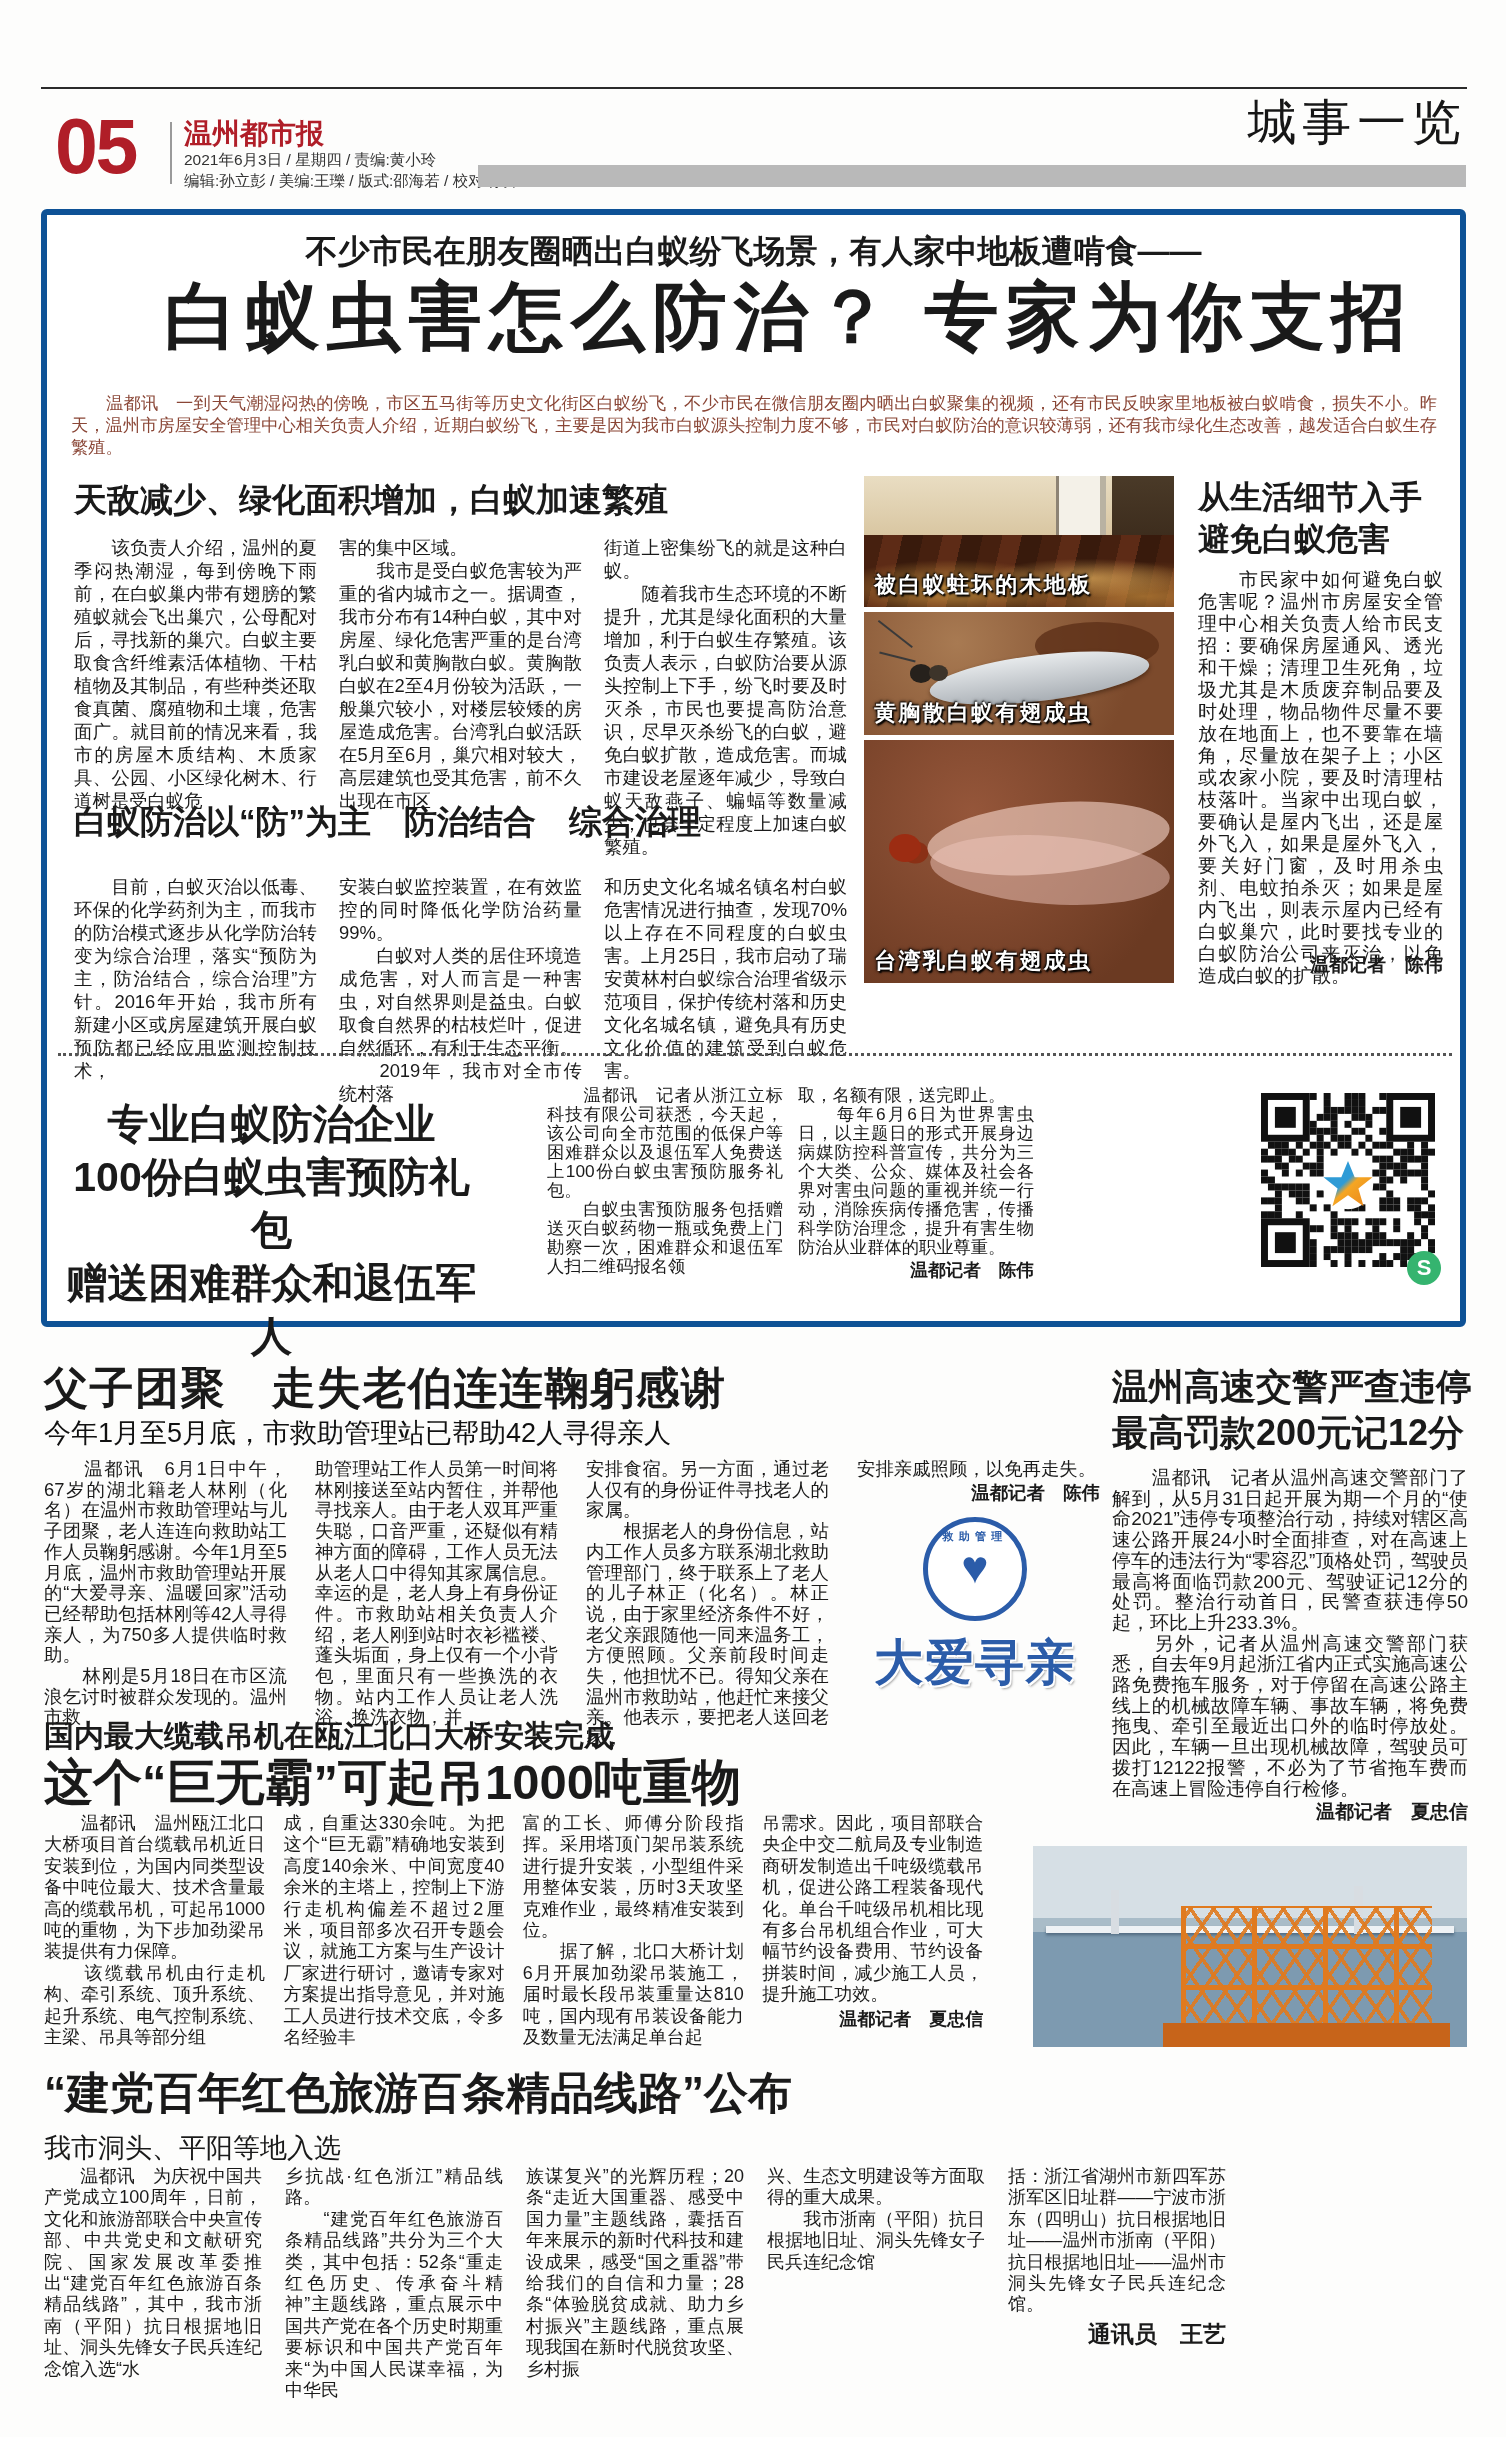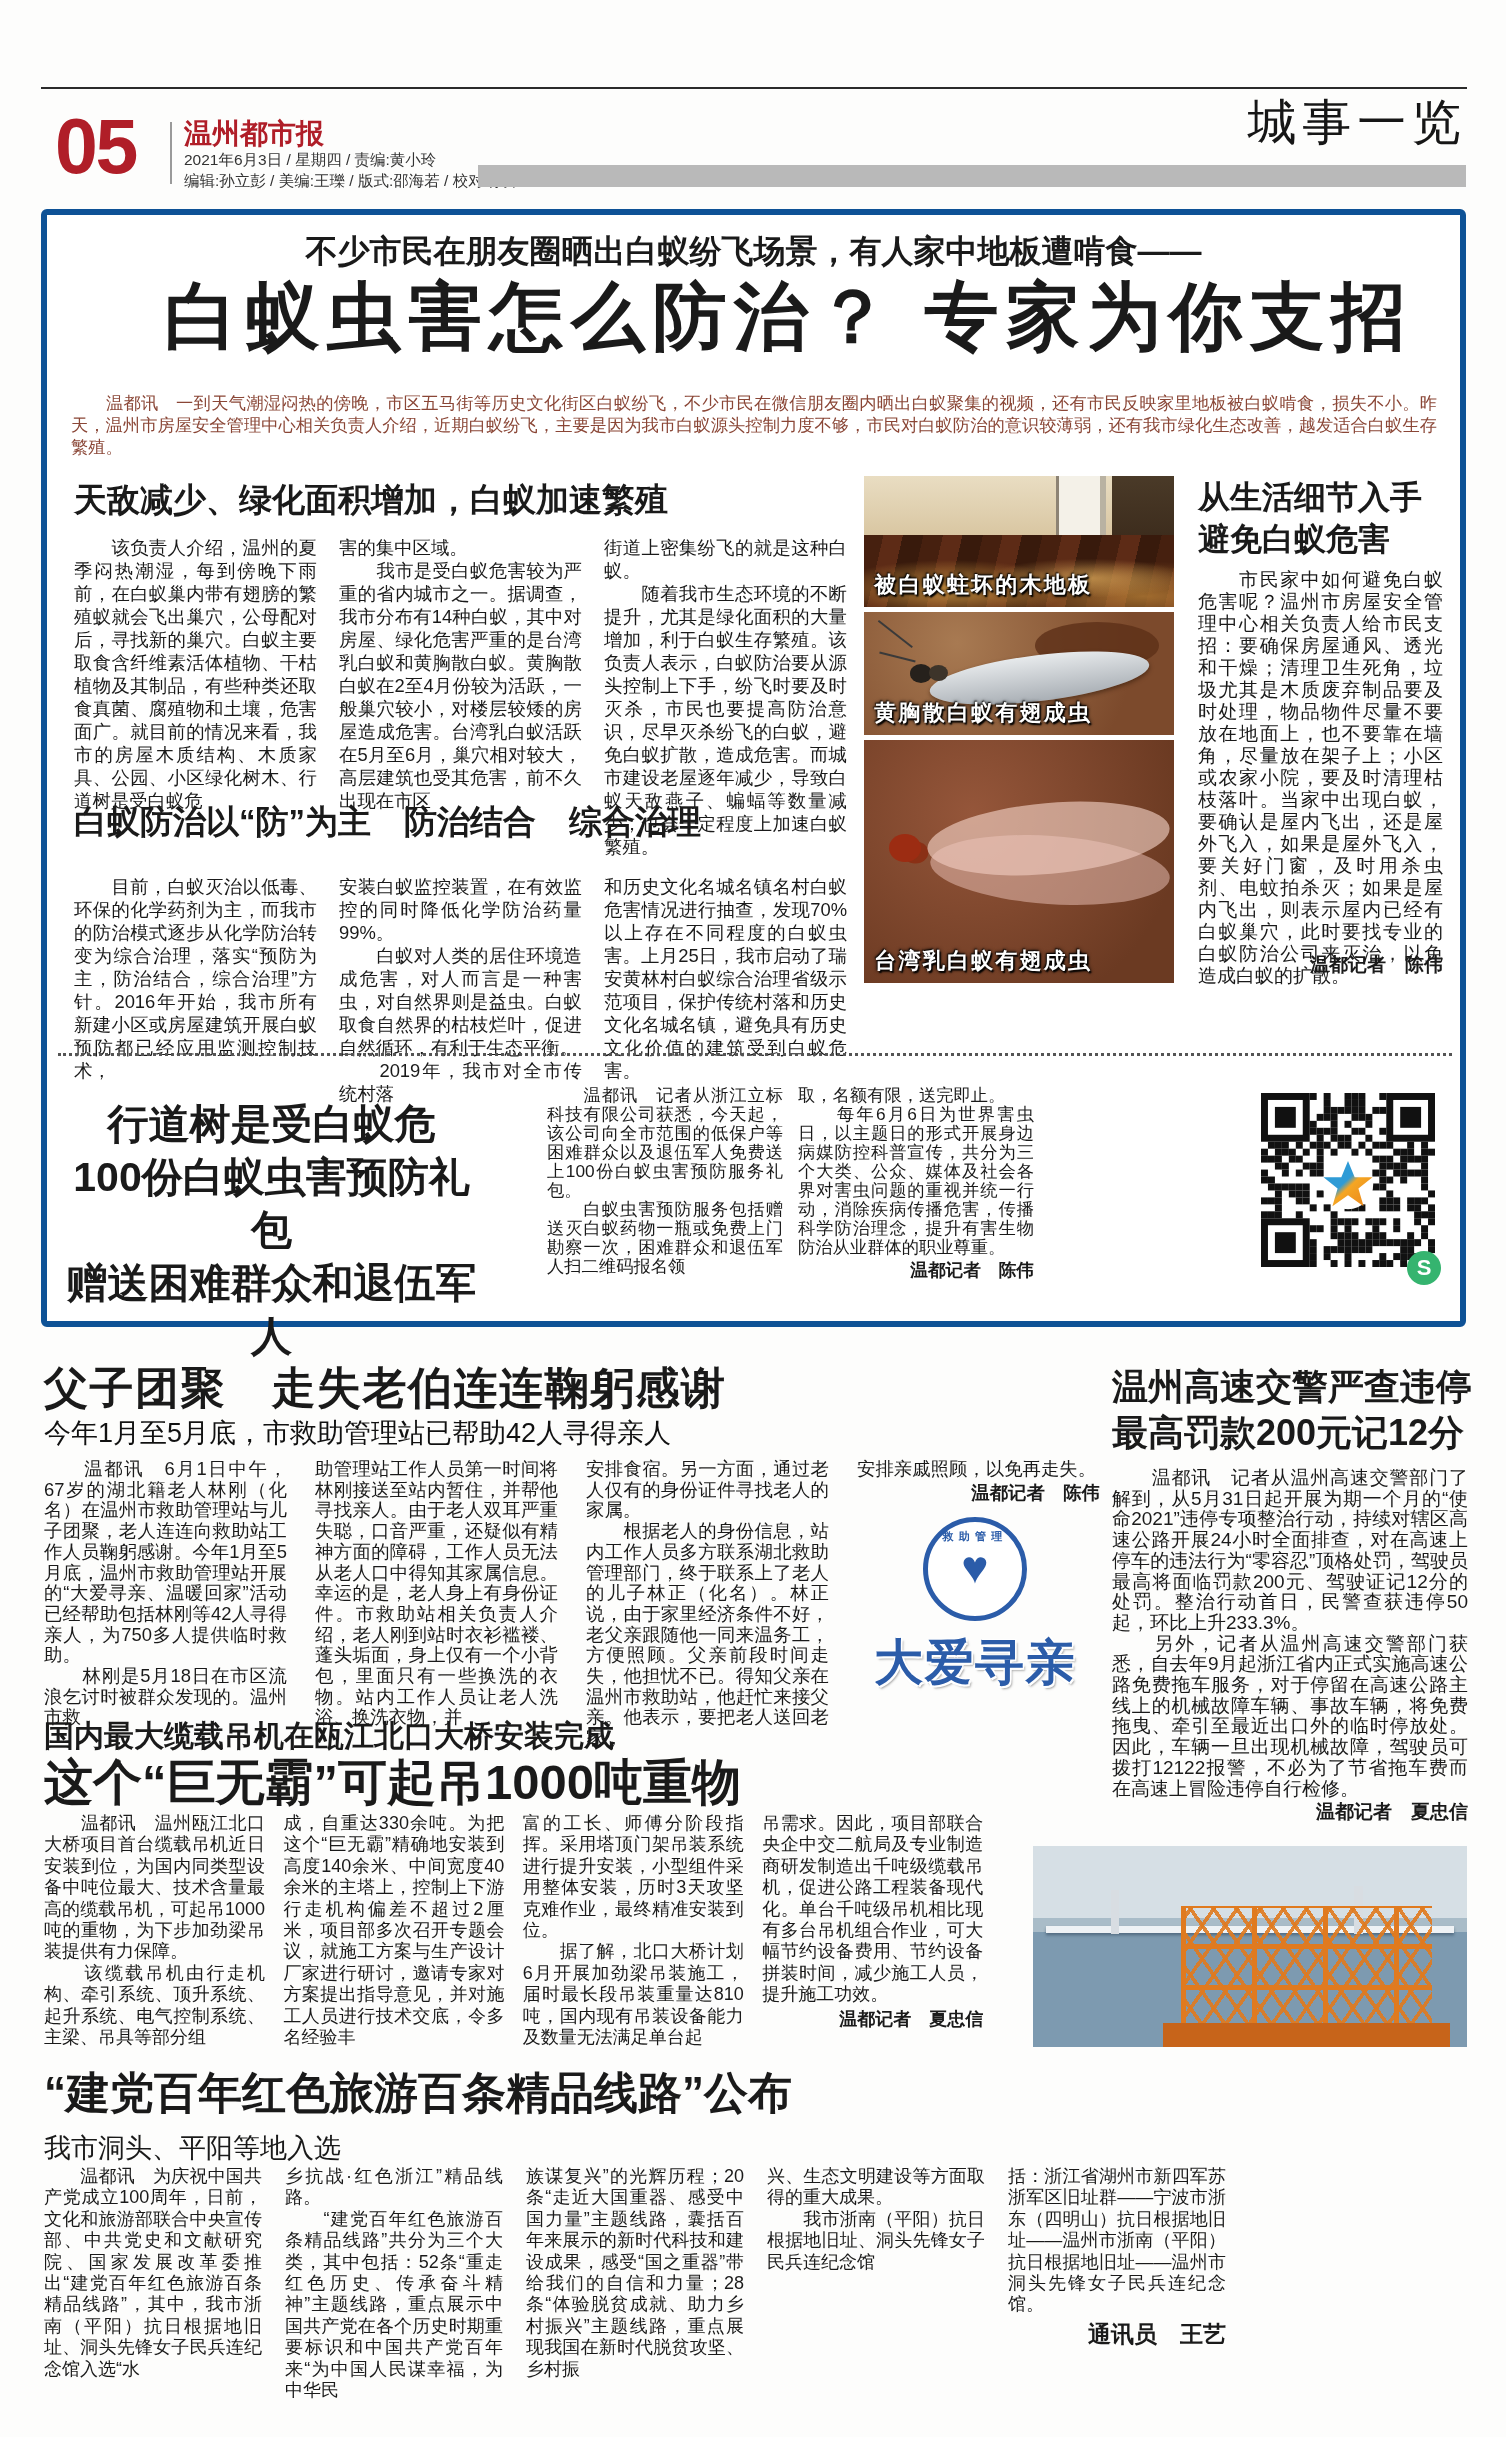--- a/index.html
+++ b/index.html
@@ -176,21 +176,21 @@
   </div>
 
   <div class="abs side-head prelines">从生活细节入手
 避免白蚁危害</div>
   <div class="abs side-body jc">　　市民家中如何避免白蚁危害呢？温州市房屋安全管理中心相关负责人给市民支招：要确保房屋通风、透光和干燥；清理卫生死角，垃圾尤其是木质废弃制品要及时处理，物品物件尽量不要放在地面上，也不要靠在墙角，尽量放在架子上；小区或农家小院，要及时清理枯枝落叶。当家中出现白蚁，要确认是屋内飞出，还是屋外飞入，如果是屋外飞入，要关好门窗，及时用杀虫剂、电蚊拍杀灭；如果是屋内飞出，则表示屋内已经有白蚁巢穴，此时要找专业的白蚁防治公司来灭治，以免造成白蚁的扩散。</div>
   <div class="abs side-credit">温都记者　陈伟</div>
 
   <div class="abs dotted-rule"></div>
 
   <div class="abs gv-headline">
-    <div>行道树是受白蚁危</div>
+    <div>专业白蚁防治企业</div>
     <div>100份白蚁虫害预防礼包</div>
     <div>赠送困难群众和退伍军人</div>
   </div>
   <div class="abs gv-col gv-col1 jc prelines">　　温都讯　记者从浙江立标科技有限公司获悉，今天起，该公司向全市范围的低保户等困难群众以及退伍军人免费送上100份白蚁虫害预防服务礼包。
 　　白蚁虫害预防服务包括赠送灭白蚁药物一瓶或免费上门勘察一次，困难群众和退伍军人扫二维码报名领</div>
   <div class="abs gv-col gv-col2">
     <div class="jc prelines">取，名额有限，送完即止。
 　　每年6月6日为世界害虫日，以主题日的形式开展身边病媒防控科普宣传，共分为三个大类、公众、媒体及社会各界对害虫问题的重视并统一行动，消除疾病传播危害，传播科学防治理念，提升有害生物防治从业群体的职业尊重。</div>
     <div class="credit gv-credit">温都记者　陈伟</div>
   </div>

